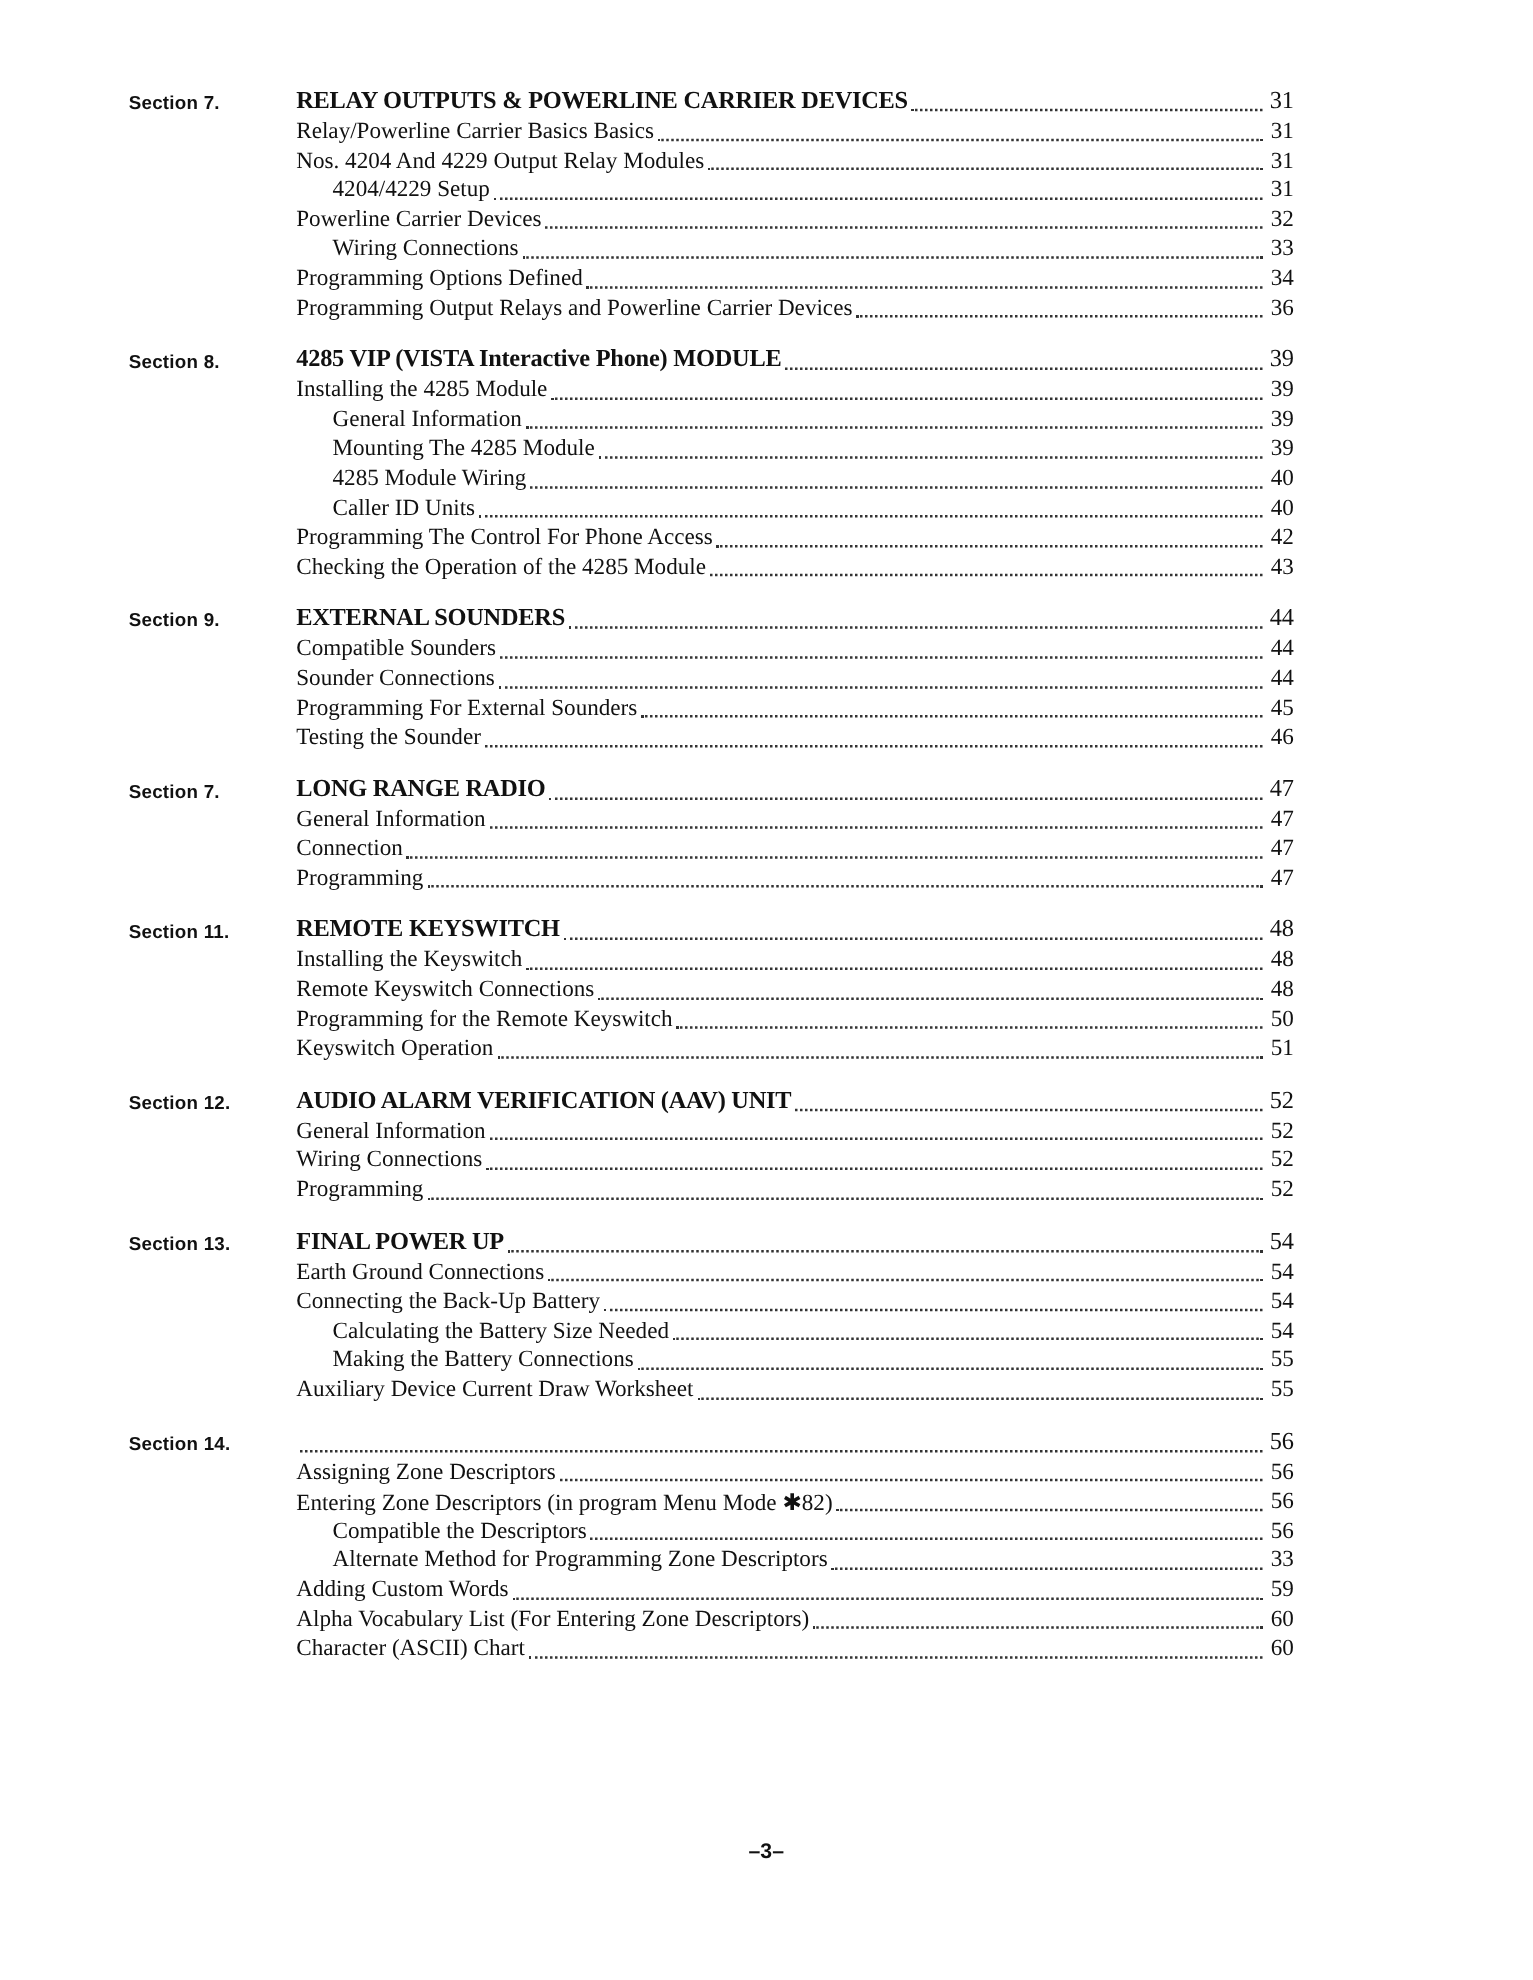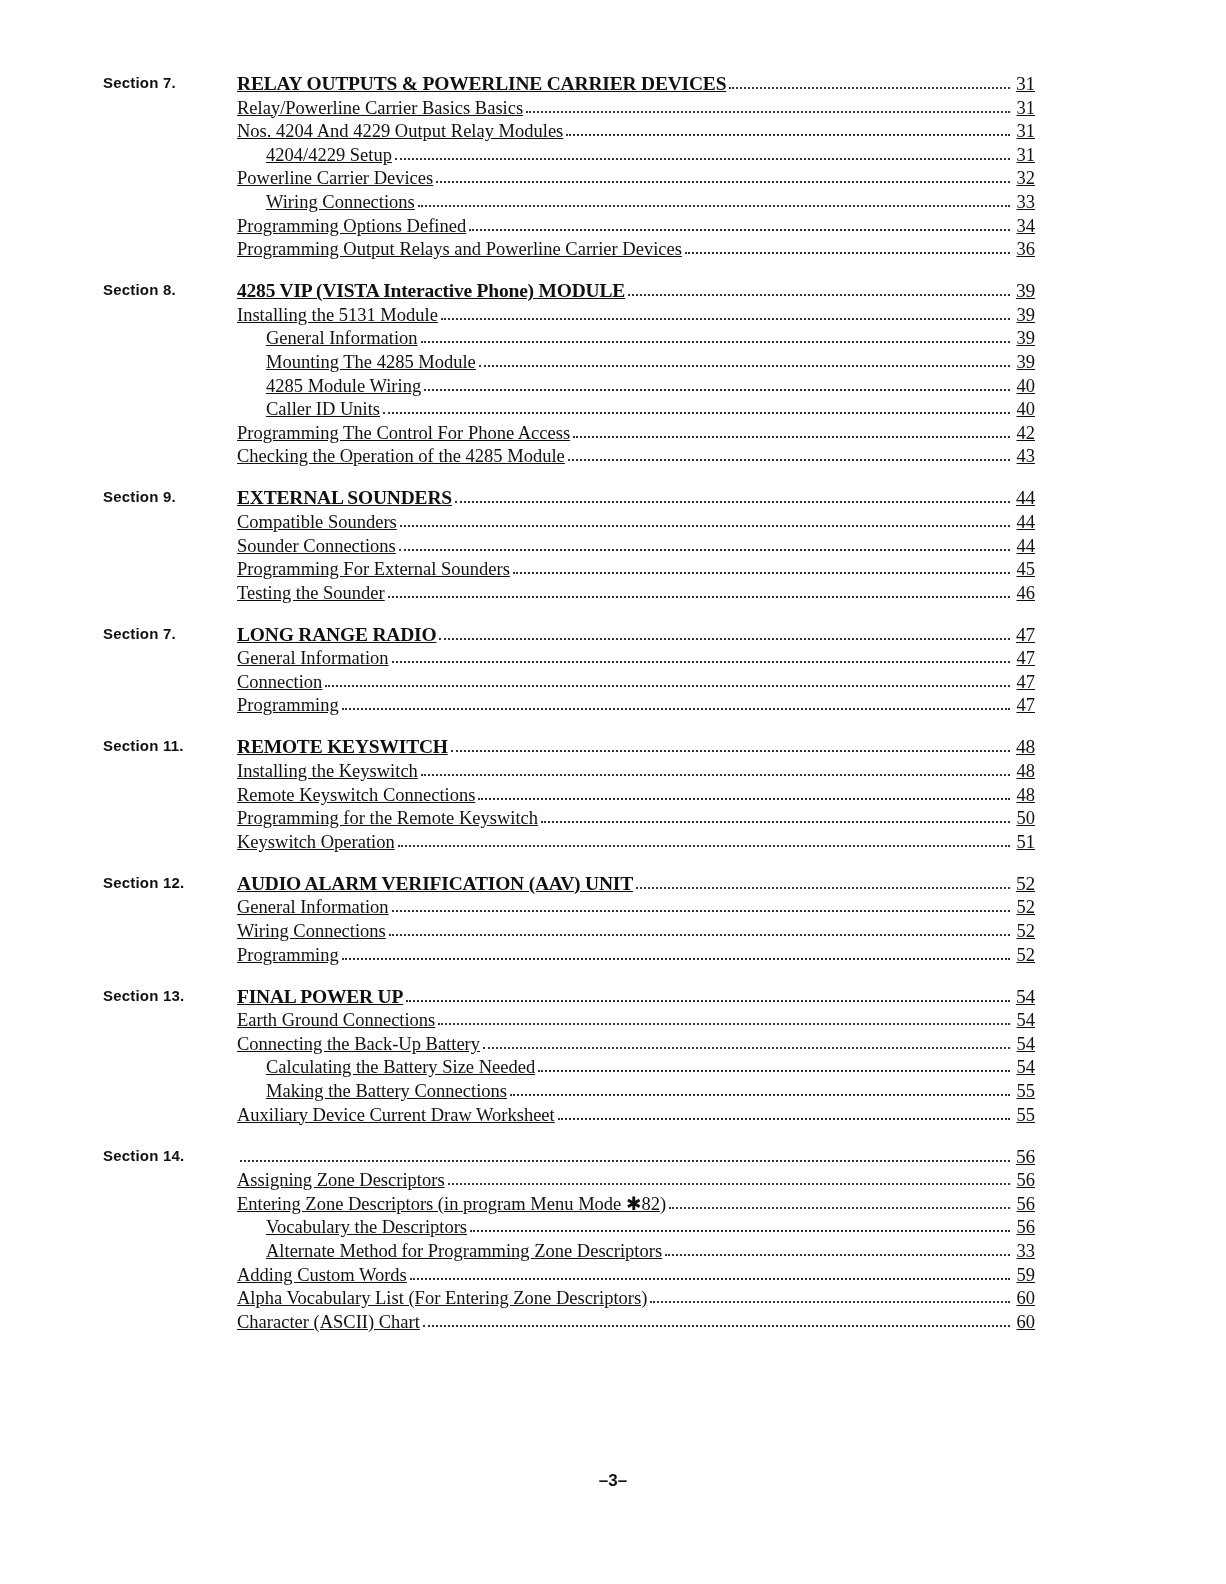--- a/index.html
+++ b/index.html
@@ -12,22 +12,22 @@
     .section { display: flex; margin-bottom: 17px; }
     .section:last-child { margin-bottom: 0; }
     .sec-label {
       width: 134px; flex: 0 0 134px;
       font-family: Liberation Sans, sans-serif; font-weight: bold;
       font-size: 15px; line-height: 24px; padding-top: 1px;
       letter-spacing: 0.2px;
     }
     .sec-body { flex: 1; }
     .row {
-      display: flex; align-items: flex-end; height: 23.6px;
-      font-family: "Liberation Serif", serif; font-size: 18.5px; text-decoration: underline;
+      display: flex; align-items: flex-start; height: 23.6px;
+      font-family: "Liberation Serif", serif; font-size: 18.5px;
     }
     .row.heading { height: 25px; font-weight: bold; font-size: 19.5px; letter-spacing: -0.2px; }
     .row.sub .txt { padding-left: 29px; }
     .txt { white-space: nowrap; }
     .leader {
       flex: 1; margin: 0 3px; height: 1px; align-self: flex-end; margin-bottom: 6px;
       border-bottom: 2px dotted #333333;
     }
     .pg { white-space: nowrap; font-weight: normal; width: 22px; text-align: right; }
     #page-number {
@@ -86,21 +86,21 @@
     </div>
     <div class="section">
       <div class="sec-label">Section 8.</div>
       <div class="sec-body">
         <div class="row heading">
           <span class="txt">4285 VIP (VISTA Interactive Phone) MODULE</span>
           <span class="leader"></span>
           <span class="pg">39</span>
         </div>
         <div class="row ">
-          <span class="txt">Installing the 5131 Module</span>
+          <span class="txt">Installing the 4285 Module</span>
           <span class="leader"></span>
           <span class="pg">39</span>
         </div>
         <div class="row sub">
           <span class="txt">General Information</span>
           <span class="leader"></span>
           <span class="pg">39</span>
         </div>
         <div class="row sub">
           <span class="txt">Mounting The 4285 Module</span>
@@ -285,21 +285,21 @@
           <span class="txt">Assigning Zone Descriptors</span>
           <span class="leader"></span>
           <span class="pg">56</span>
         </div>
         <div class="row ">
           <span class="txt">Entering Zone Descriptors (in program Menu Mode ✱82)</span>
           <span class="leader"></span>
           <span class="pg">56</span>
         </div>
         <div class="row sub">
-          <span class="txt">Vocabulary the Descriptors</span>
+          <span class="txt">Compatible the Descriptors</span>
           <span class="leader"></span>
           <span class="pg">56</span>
         </div>
         <div class="row sub">
           <span class="txt">Alternate Method for Programming Zone Descriptors</span>
           <span class="leader"></span>
           <span class="pg">33</span>
         </div>
         <div class="row ">
           <span class="txt">Adding Custom Words</span>

